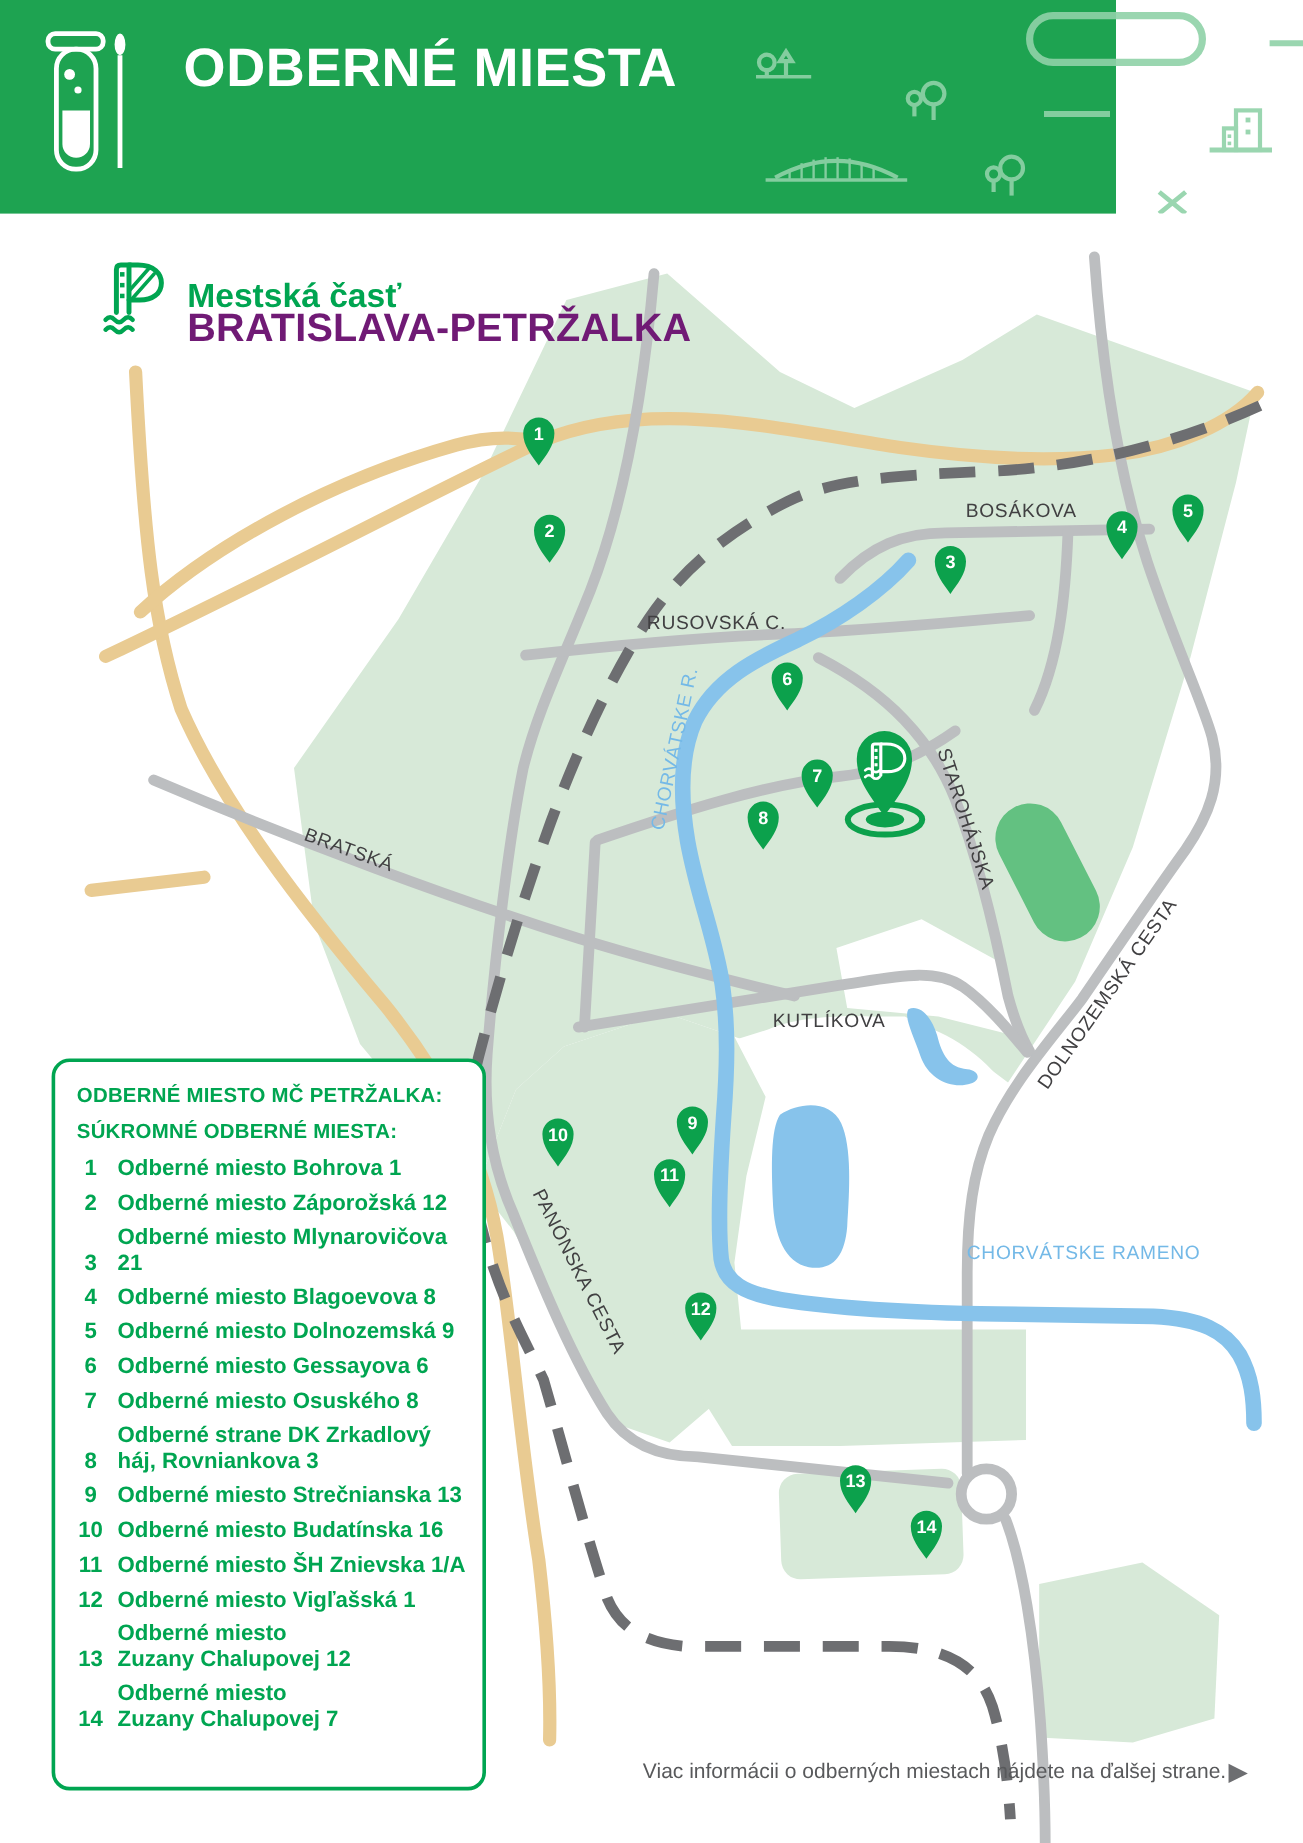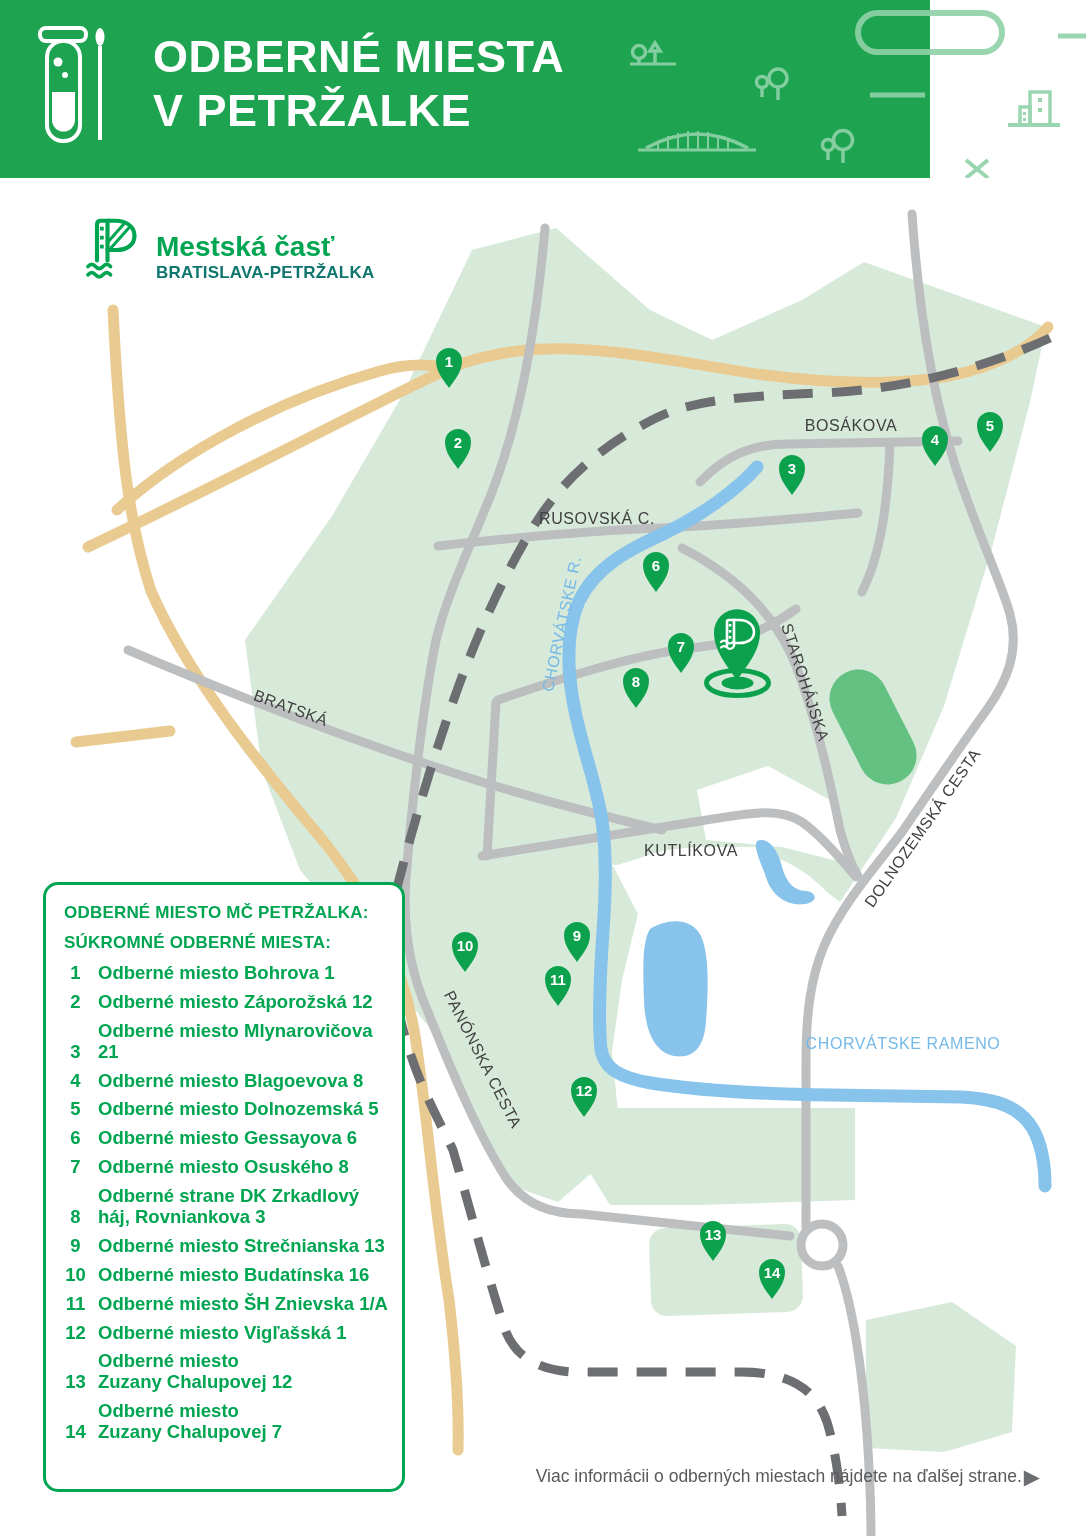--- a/index.html
+++ b/index.html
@@ -7,21 +7,21 @@
         font-family:"Liberation Sans",sans-serif;}
   
   .hdr{position:absolute;left:0;top:0;width:930px;height:178px;background:#1EA351;z-index:3;}
   .hdr-title{position:absolute;left:153px;top:30px;color:#ffffff;font-weight:bold;
              font-size:45px;line-height:54px;letter-spacing:.5px;}
   .hdr svg{position:absolute;left:0;top:0;}
   
   .brand{position:absolute;left:85px;top:212px;display:flex;gap:11px;align-items:flex-end;z-index:4;}
   .brand-text{display:flex;flex-direction:column;justify-content:flex-end;padding-bottom:2px;}
   .brand-l1{color:#00A551;font-weight:bold;font-size:28px;line-height:24px;}
-  .brand-l2{color:#0f766e;font-weight:bold;font-size:17px;line-height:27px;letter-spacing:.2px;}
+  .brand-l2{color:#701a75;font-weight:bold;font-size:33px;line-height:27px;letter-spacing:.2px;}
   
   .map{position:absolute;left:0;top:0;width:1086px;height:1536px;z-index:1;}
   .street{font-family:"Liberation Sans",sans-serif;font-size:16px;fill:#414042;letter-spacing:.6px;}
   .water-label{fill:#74B9E7;}
   .pin-num{font-family:"Liberation Sans",sans-serif;font-weight:bold;font-size:15px;fill:#ffffff;text-anchor:middle;}
   
   .legend{position:absolute;left:43px;top:882px;width:362px;height:610px;background:#ffffff;
           border:3px solid #00A551;border-radius:15px;box-sizing:border-box;
           padding:14px 14px 10px 16px;z-index:5;color:#00A551;}
   .lhead{font-weight:bold;font-size:17px;letter-spacing:.2px;margin:4px 0 10px 2px;}
@@ -236,21 +236,20 @@
           <circle cx="828" cy="145" r="5.5"></circle>
             <line x1="828" y1="150" x2="828" y2="160"></line>
           <circle cx="843" cy="140" r="9.5"></circle>
             <line x1="843" y1="149" x2="843" y2="163"></line>
         </g>
         <path d="M966,160 L988,178 M988,160 L966,178" stroke-width="4"></path>
       </g>
     </svg>
     <div class="hdr-title">
       <div>ODBERNÉ MIESTA</div>
-      <div>V PETRŽALKE</div>
     </div>
   </div>
 
   <div class="brand">
     <svg width="60" height="76" viewBox="0 0 80 96">
       <g stroke="#00A551" stroke-width="5.5" fill="none" stroke-linecap="round">
         <path d="M16,62 L16,14 Q16,9 21,9 L30,9 L30,62"></path>
         <path d="M30,9 L40,9 C58,9 66,19 66,29 C66,41 56,48 42,48 L30,48"></path>
         <path d="M34,46 L58,19" stroke-width="4"></path>
         <path d="M30,38 L52,13" stroke-width="4"></path>
@@ -297,21 +296,21 @@
     <div class="lrow">
         <span class="lnum">4</span>
         <span class="ltxt">
           <span>Odberné miesto Blagoevova 8</span>
           <span></span>
         </span>
       </div>
     <div class="lrow">
         <span class="lnum">5</span>
         <span class="ltxt">
-          <span>Odberné miesto Dolnozemská 5</span>
+          <span>Odberné miesto Dolnozemská 9</span>
           <span></span>
         </span>
       </div>
     <div class="lrow">
         <span class="lnum">6</span>
         <span class="ltxt">
           <span>Odberné miesto Gessayova 6</span>
           <span></span>
         </span>
       </div>

